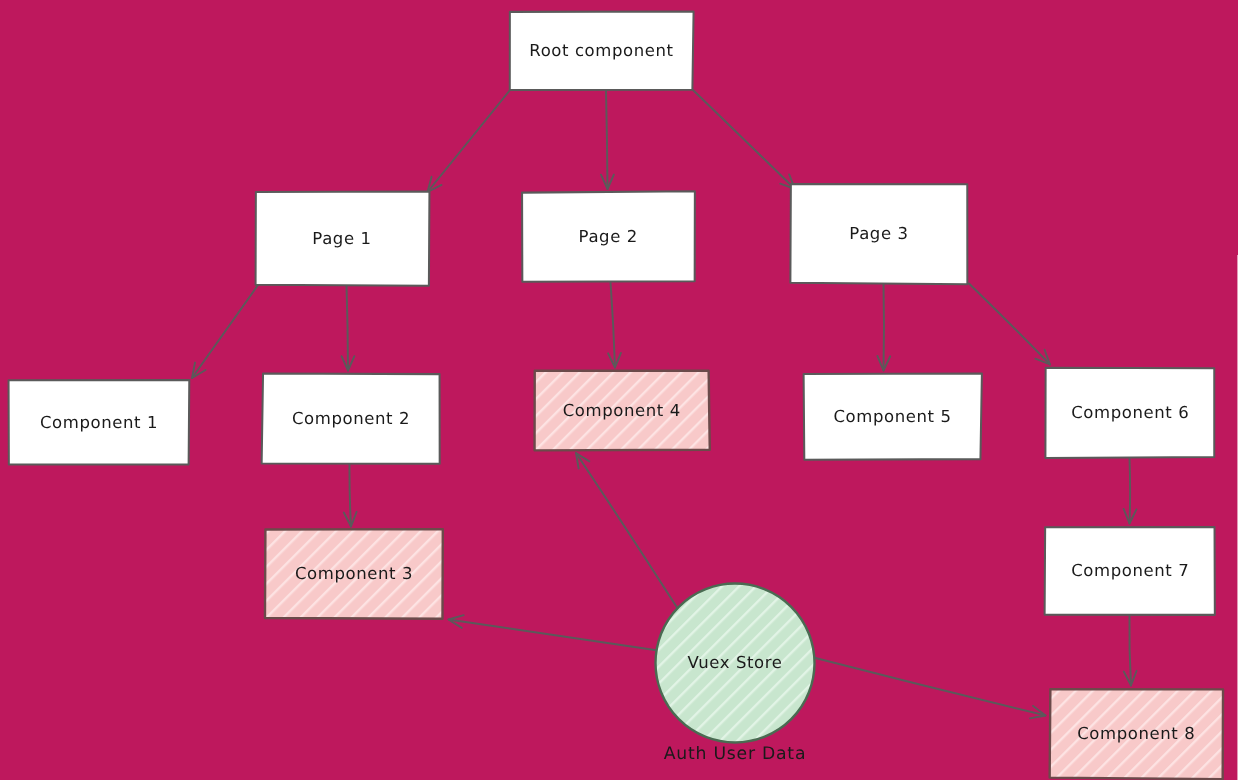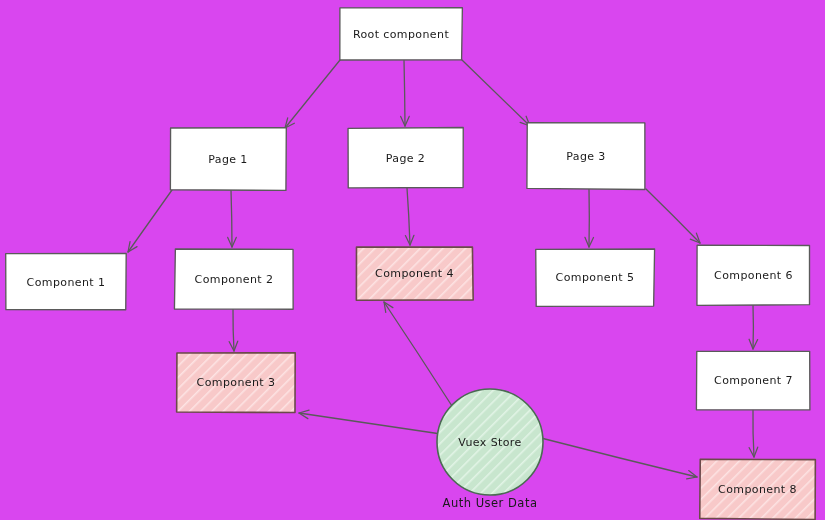--- a/index.html
+++ b/index.html
@@ -7,21 +7,21 @@
     padding: 0;
     background: #ffffff;
   }
   body {
     font-family: "DejaVu Sans", sans-serif;
   }
   #canvas {
     position: relative;
     width: 825px;
     height: 520px;
-    background: #d946ef;
+    background: #be185d;
     overflow: hidden;
   }
   #diagram-svg {
     position: absolute;
     top: 0;
     left: 0;
     width: 825px;
     height: 520px;
   }
   .node-label {

